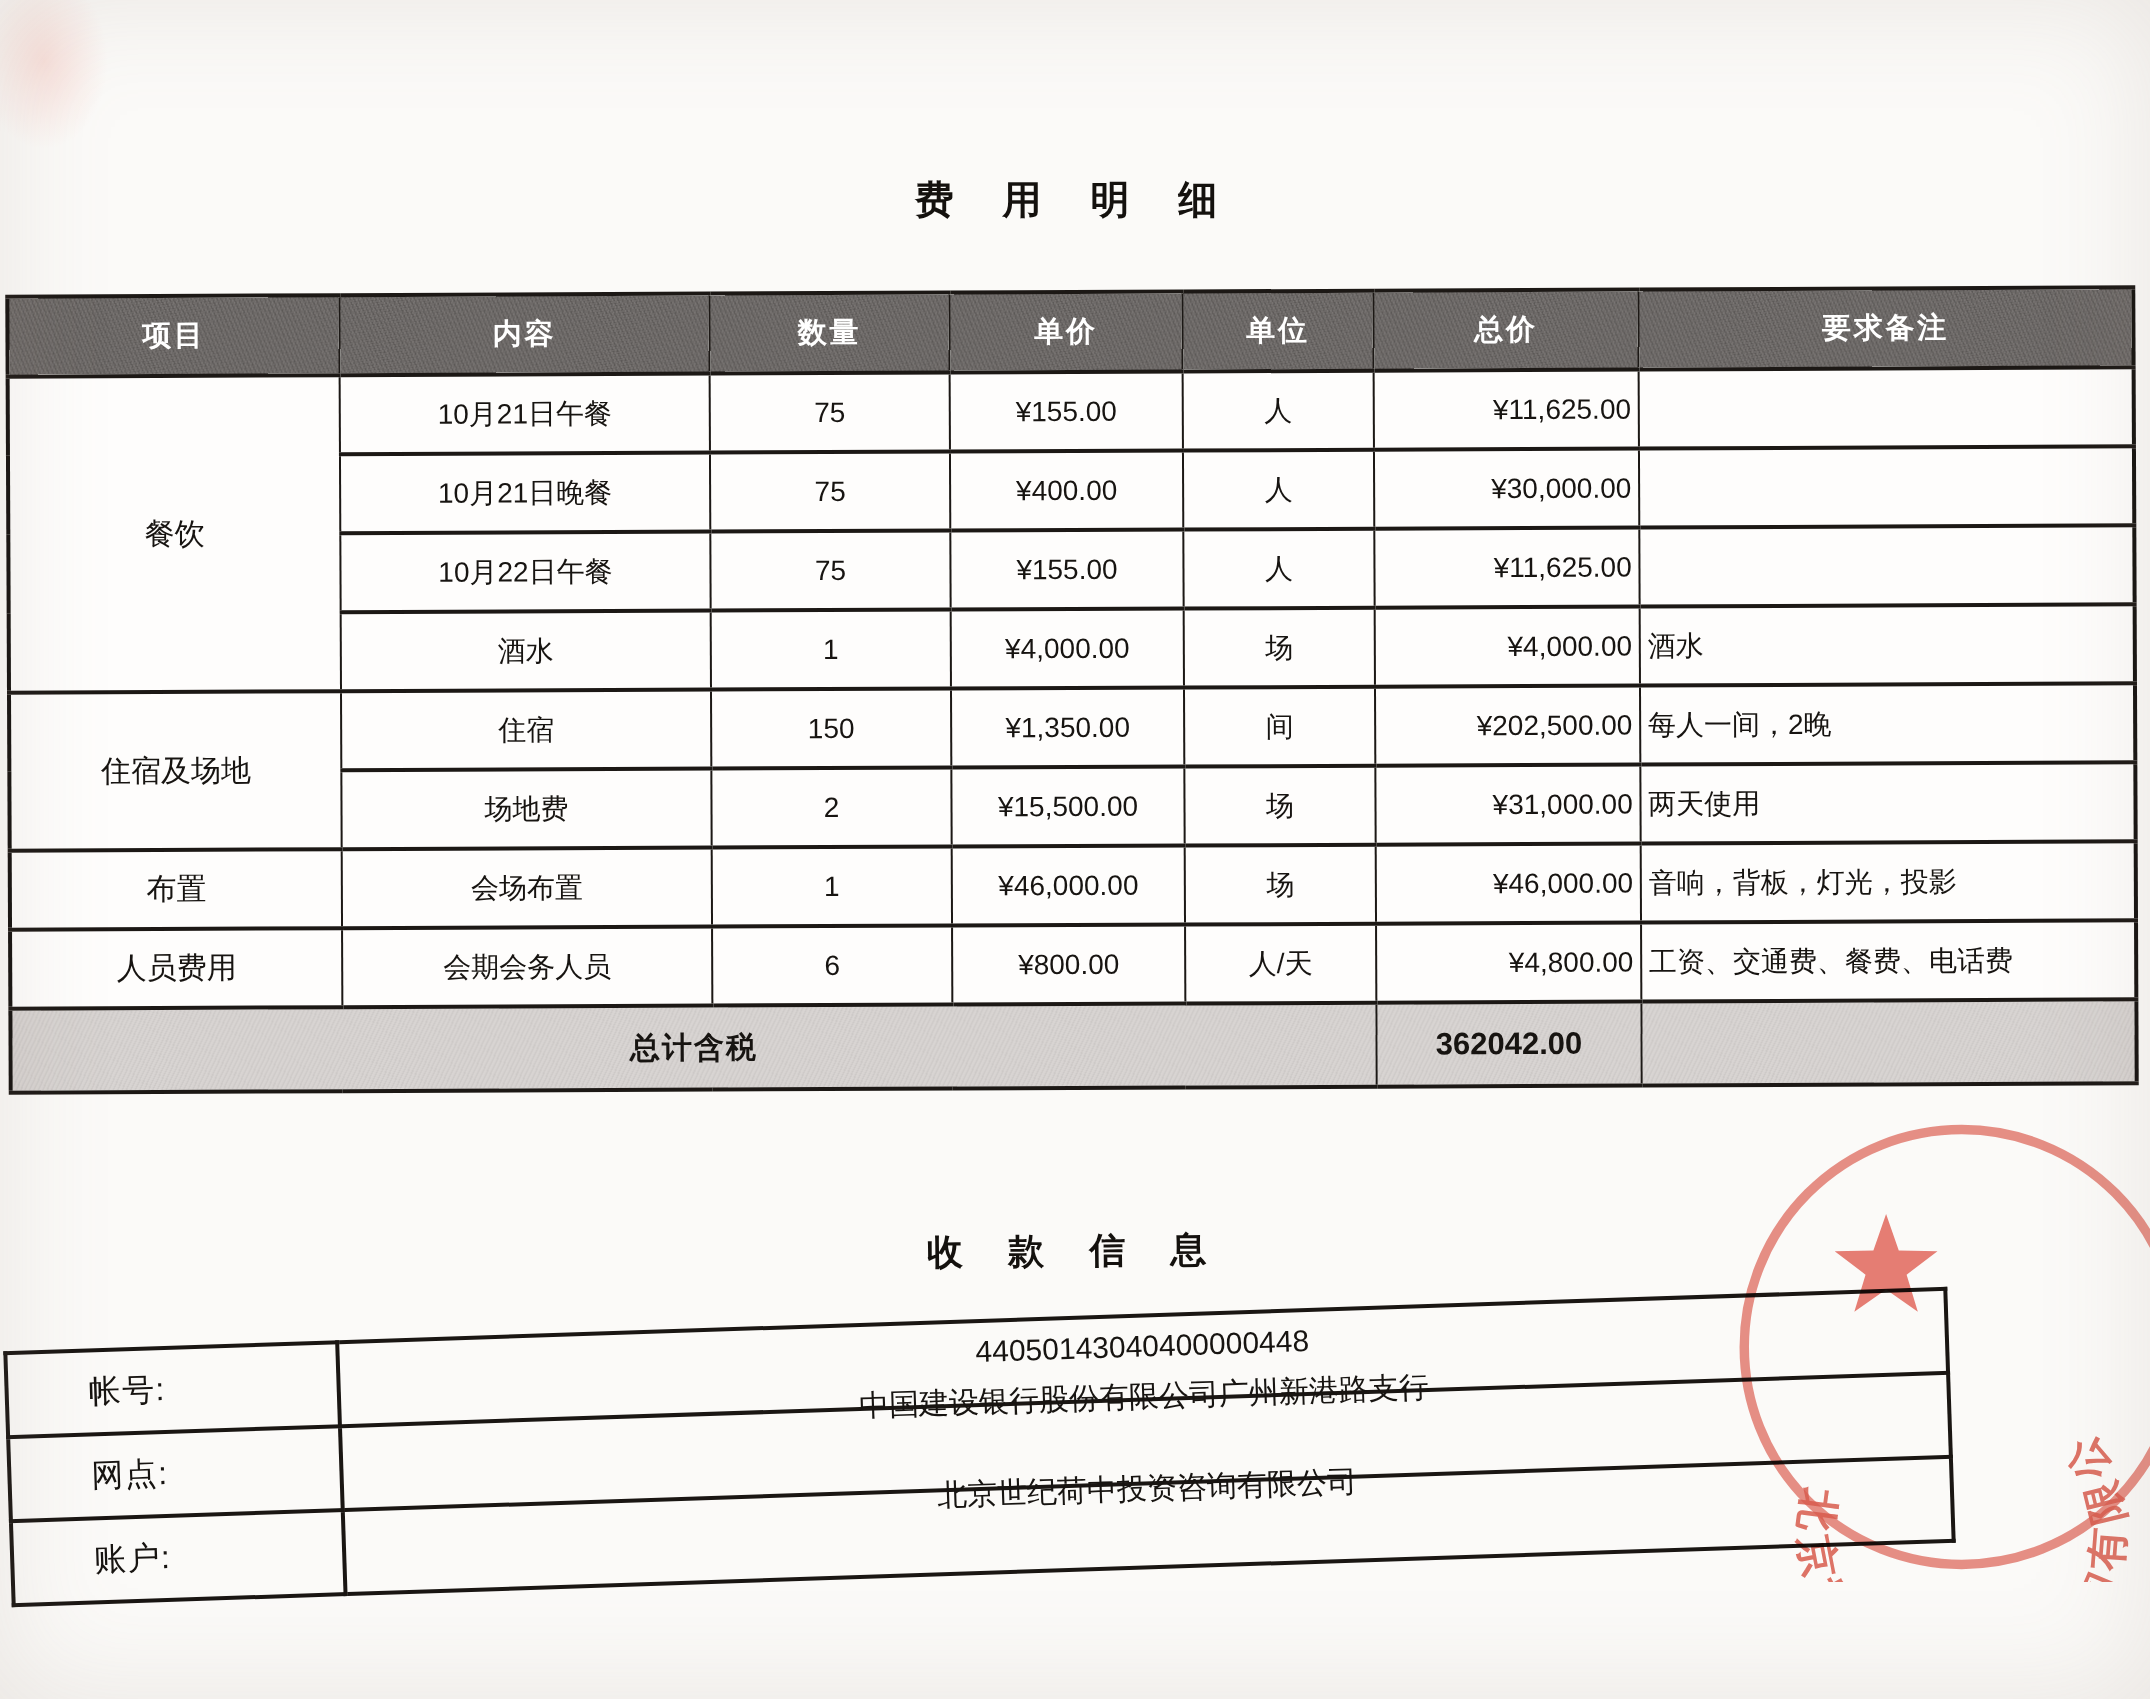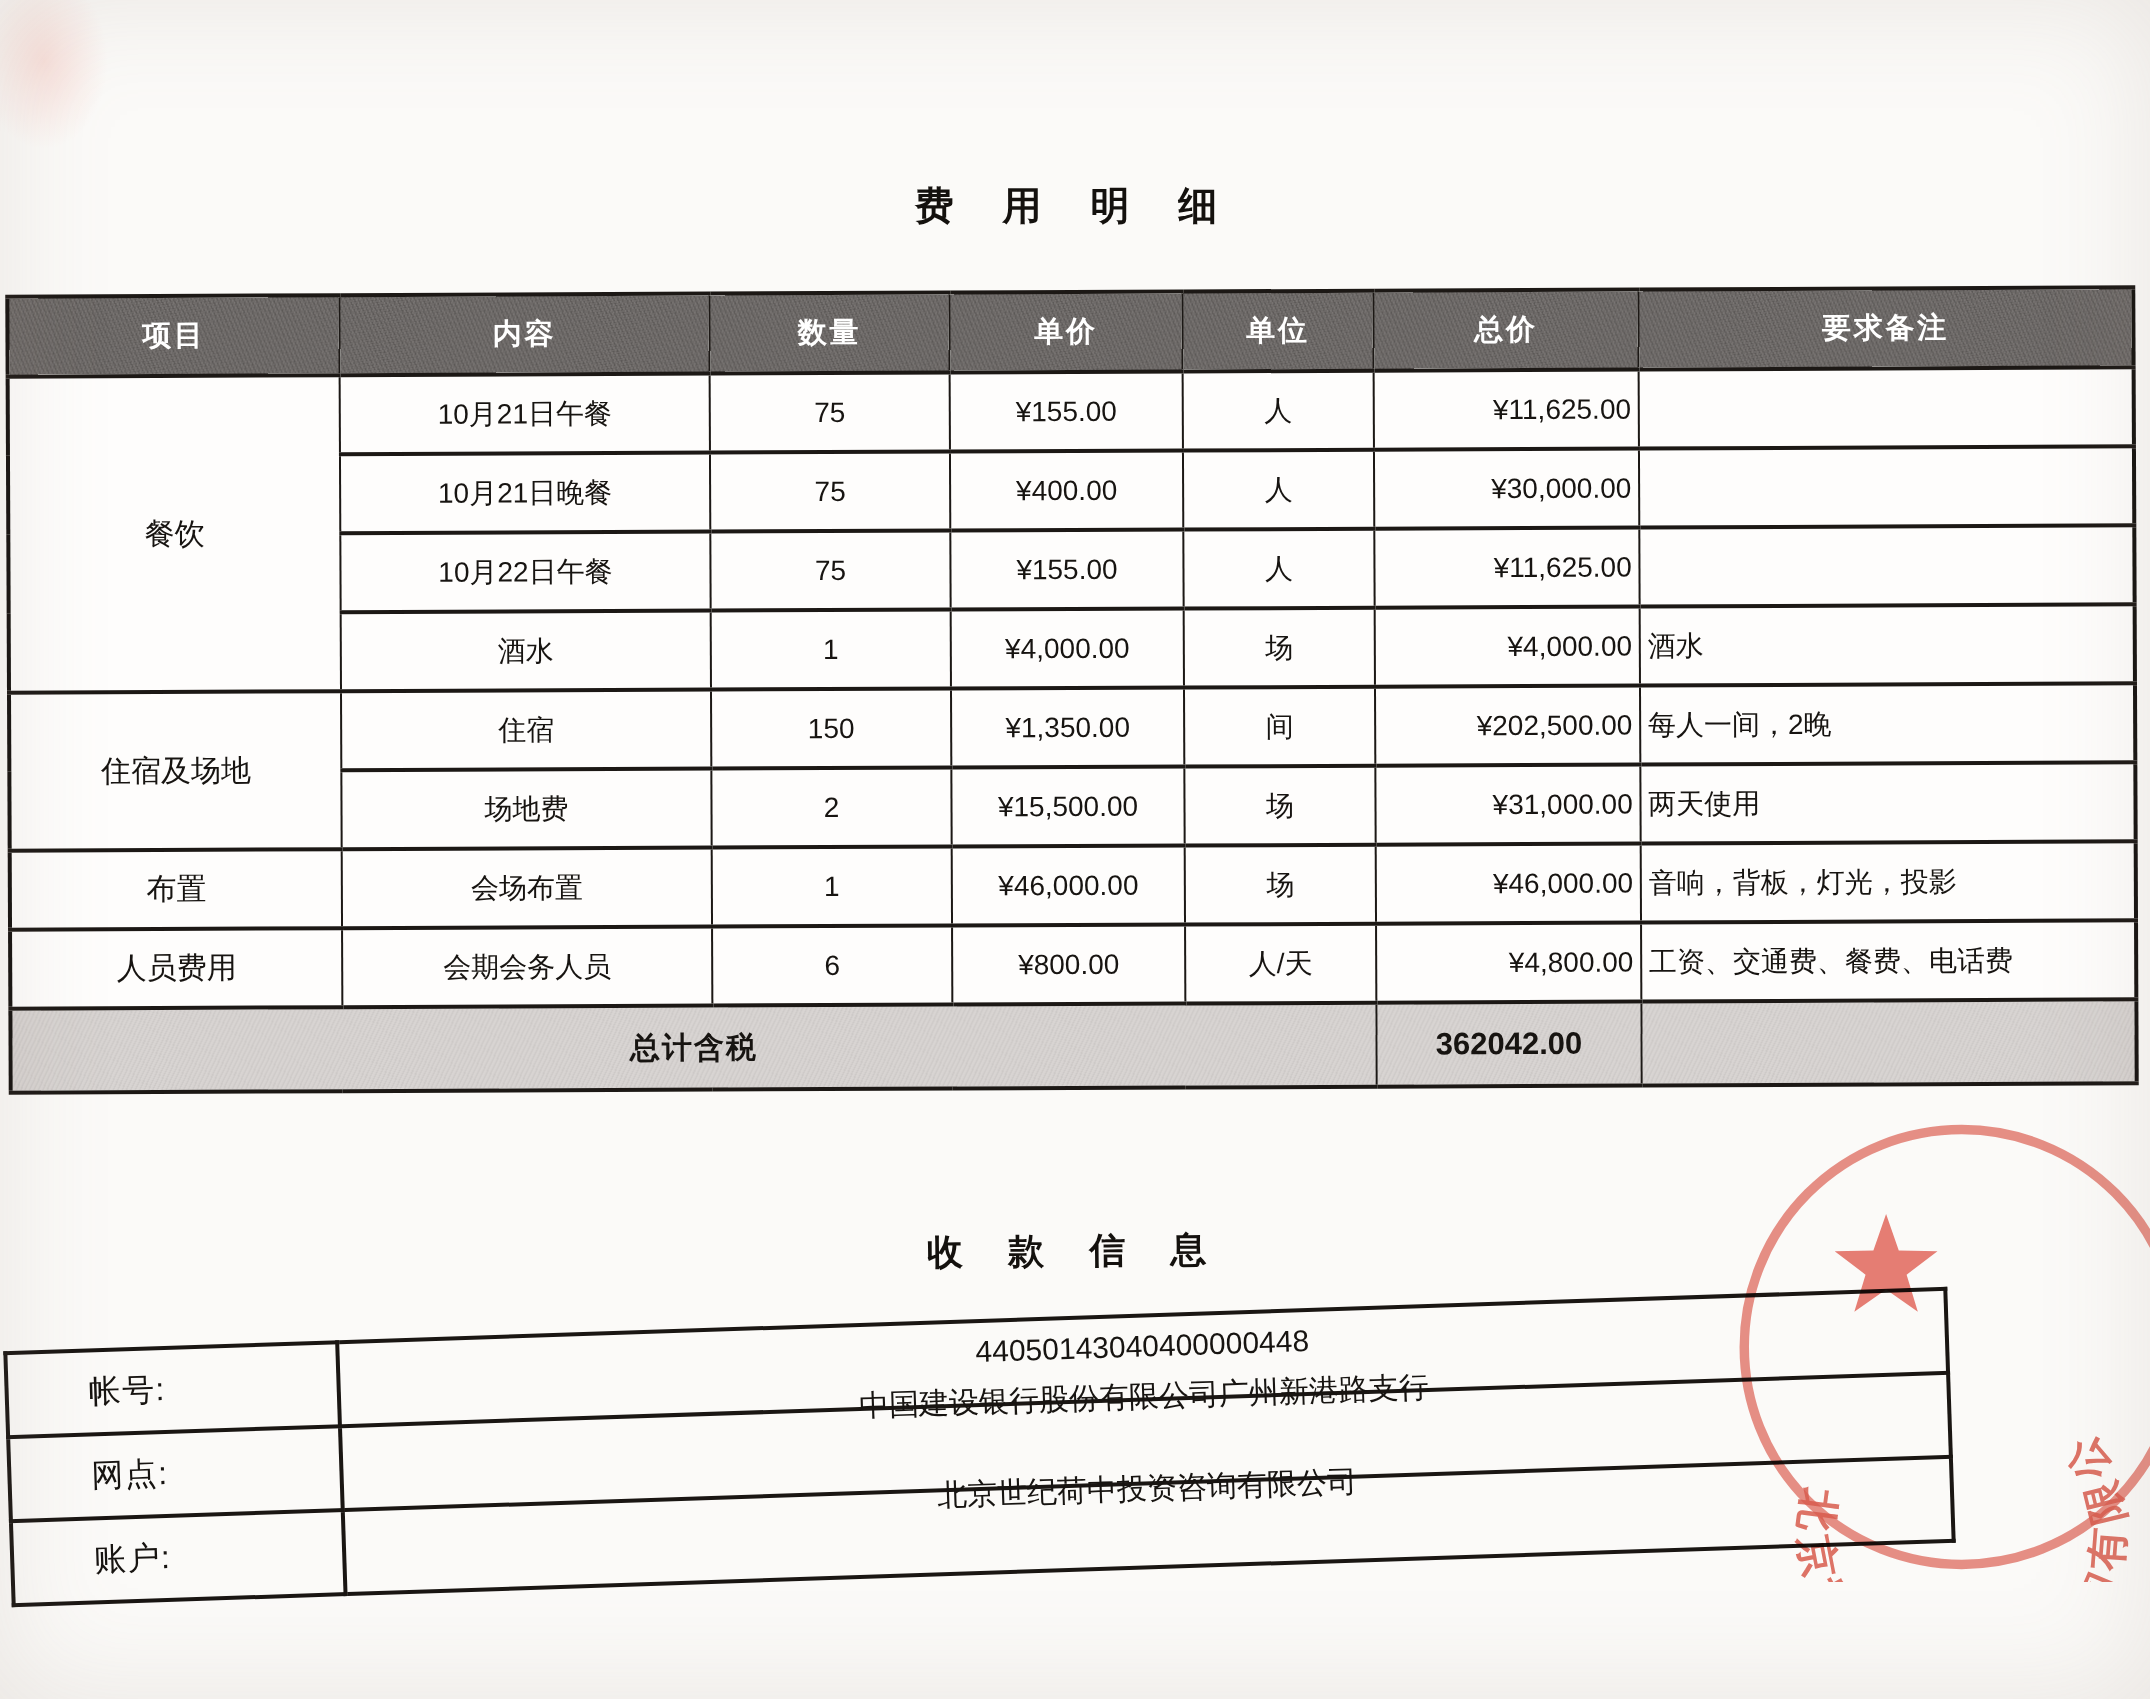--- a/index.html
+++ b/index.html
@@ -12,21 +12,21 @@
   .vignette {
     position:absolute; inset:0; pointer-events:none; z-index:9;
     box-shadow: inset 0 0 115px rgba(140,125,112,.16);
   }
   .smudge {
     position:absolute; left:-20px; top:-27px; width:128px; height:176px; z-index:1;
     background:radial-gradient(closest-side, rgba(242,160,148,.28), rgba(242,160,148,0));
     pointer-events:none;
   }
   .doc-title {
-    position:absolute; top:179px; left:0; width:2151px; text-align:center;
+    position:absolute; top:173px; left:0; width:2151px; text-align:center;
     font-size:39px; font-weight:bold; letter-spacing:19px; color:#14110e;
   }
   .pay-title {
     position:absolute; top:1227px; left:0; width:2151px; text-align:center;
     font-size:36px; font-weight:bold; letter-spacing:17.6px; color:#14110e;
     transform:rotate(-0.6deg); z-index:2;
   }
   table { border-collapse:collapse; table-layout:fixed; }
   .expense {
     position:absolute; top:290px; left:6.8px; width:2126px; z-index:2;

